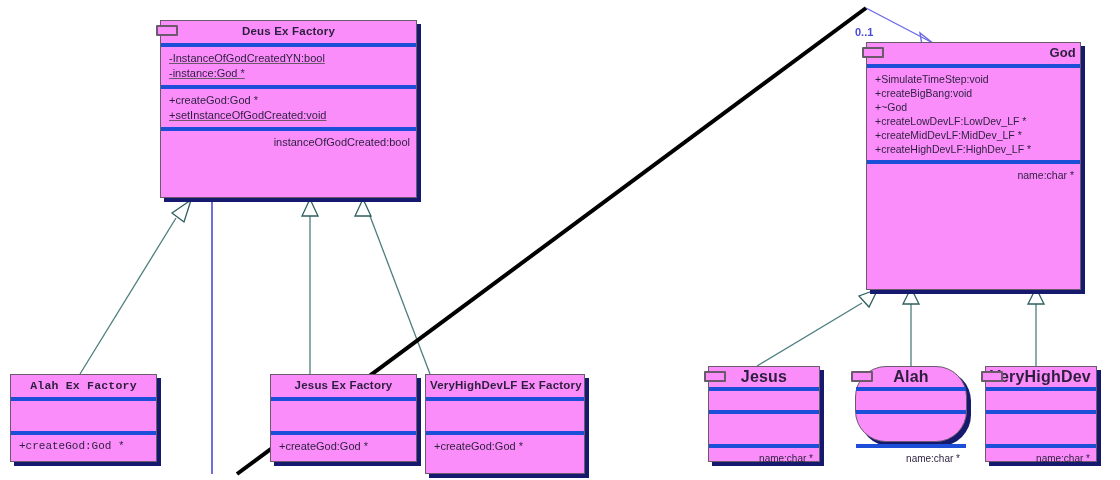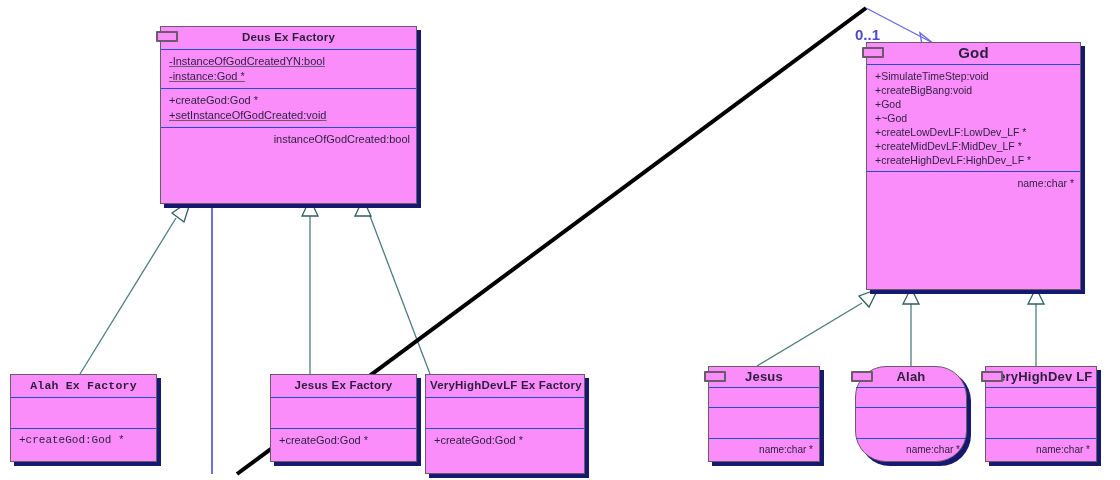--- a/index.html
+++ b/index.html
@@ -51,21 +51,21 @@
   .cls-title {
     text-align: center;
     font-weight: bold;
     color: #2b1f3d;
     letter-spacing: .2px;
     padding: 3px 4px 4px 4px;
     white-space: nowrap;
     overflow: hidden;
   }
   .cls-section {
-    border-top: 1px solid #1d4ed8;
+    border-top: 4px solid #1d4ed8;
     padding: 4px 0 4px 0;
   }
   .cls-row {
     color: #2b1f3d;
     white-space: nowrap;
     padding: 0 6px 0 8px;
     overflow: hidden;
   }
   .cls-row.underline {
     text-decoration: underline;
@@ -76,28 +76,28 @@
     text-align: right;
   }
   .spacer-row {
     height: 11px;
   }
 
   
   .f11 { font-size: 11px; line-height: 15px; }
   .f11 .cls-title { font-size: 11.5px; }
   .f10 { font-size: 10.5px; line-height: 14px; }
-  .f10 .cls-title { font-size: 15px; }
+  .f10 .cls-title { font-size: 13px; text-align: right; }
   .f9  { font-size: 10px;  line-height: 13px; }
-  .f9  .cls-title { font-size: 13px; }
+  .f9  .cls-title { font-size: 16px; }
 
   
   .mult-label {
     position: absolute;
-    font-size: 15px;
+    font-size: 11px;
     font-weight: bold;
     color: #4a4ad6;
     z-index: 6;
     white-space: nowrap;
   }
 </style>
 </head>
 <body>
 
 <div id="canvas">
@@ -138,21 +138,21 @@
       <line x1="212" y1="196" x2="212" y2="474" stroke="#4a4ad6" stroke-width="1.6"></line>
       <line x1="866" y1="8" x2="931" y2="42" stroke="#6a6ae6" stroke-width="1.4"></line>
       <polygon points="934,44 920,33 922,45" fill="none" stroke="#6a6ae6" stroke-width="1.4"></polygon>
     </g>
 
     <line x1="866" y1="8" x2="237" y2="474" stroke="#000000" stroke-width="4"></line>
   </svg>
 
   <div class="mult-label" style="left:855px; top:26px;">0..1</div>
 
-  <div class="uml-class f11" style="left:160px; top:26px; width:257px; height:178px;">
+  <div class="uml-class f11" style="left:160px; top:20px; width:257px; height:178px;">
     <div class="tab"></div>
     <div class="cls-title">Deus Ex Factory</div>
 
     <div class="cls-section">
       <div class="cls-row underline">-InstanceOfGodCreatedYN:bool</div>
       <div class="cls-row underline">-instance:God *</div>
     </div>
 
     <div class="cls-section">
       <div class="cls-row">+createGod:God *</div>
@@ -165,21 +165,20 @@
   </div>
 
   <div class="uml-class f10" style="left:866px; top:42px; width:215px; height:248px;">
     <div class="tab"></div>
     <div class="cls-title">God</div>
 
 
     <div class="cls-section">
       <div class="cls-row">+SimulateTimeStep:void</div>
       <div class="cls-row">+createBigBang:void</div>
-      <div class="cls-row">+God</div>
       <div class="cls-row">+~God</div>
       <div class="cls-row">+createLowDevLF:LowDev_LF *</div>
       <div class="cls-row">+createMidDevLF:MidDev_LF *</div>
       <div class="cls-row">+createHighDevLF:HighDev_LF *</div>
     </div>
 
     <div class="cls-section">
       <div class="cls-row indent">name:char *</div>
     </div>
   </div>
@@ -228,21 +227,21 @@
     </div>
     <div class="cls-section">
       <div class="spacer-row"></div>
       <div class="spacer-row"></div>
     </div>
     <div class="cls-section">
       <div class="cls-row indent">name:char *</div>
     </div>
   </div>
 
-  <div class="uml-class f9" style="left:855px; top:366px; width:112px; height:96px;border-radius:31px;">
+  <div class="uml-class f9" style="left:855px; top:366px; width:112px; height:76px;border-radius:31px;">
     <div class="tab"></div>
     <div class="cls-title">Alah</div>
     <div class="cls-section">
       <div class="spacer-row"></div>
     </div>
     <div class="cls-section">
       <div class="spacer-row"></div>
       <div class="spacer-row"></div>
     </div>
     <div class="cls-section">

